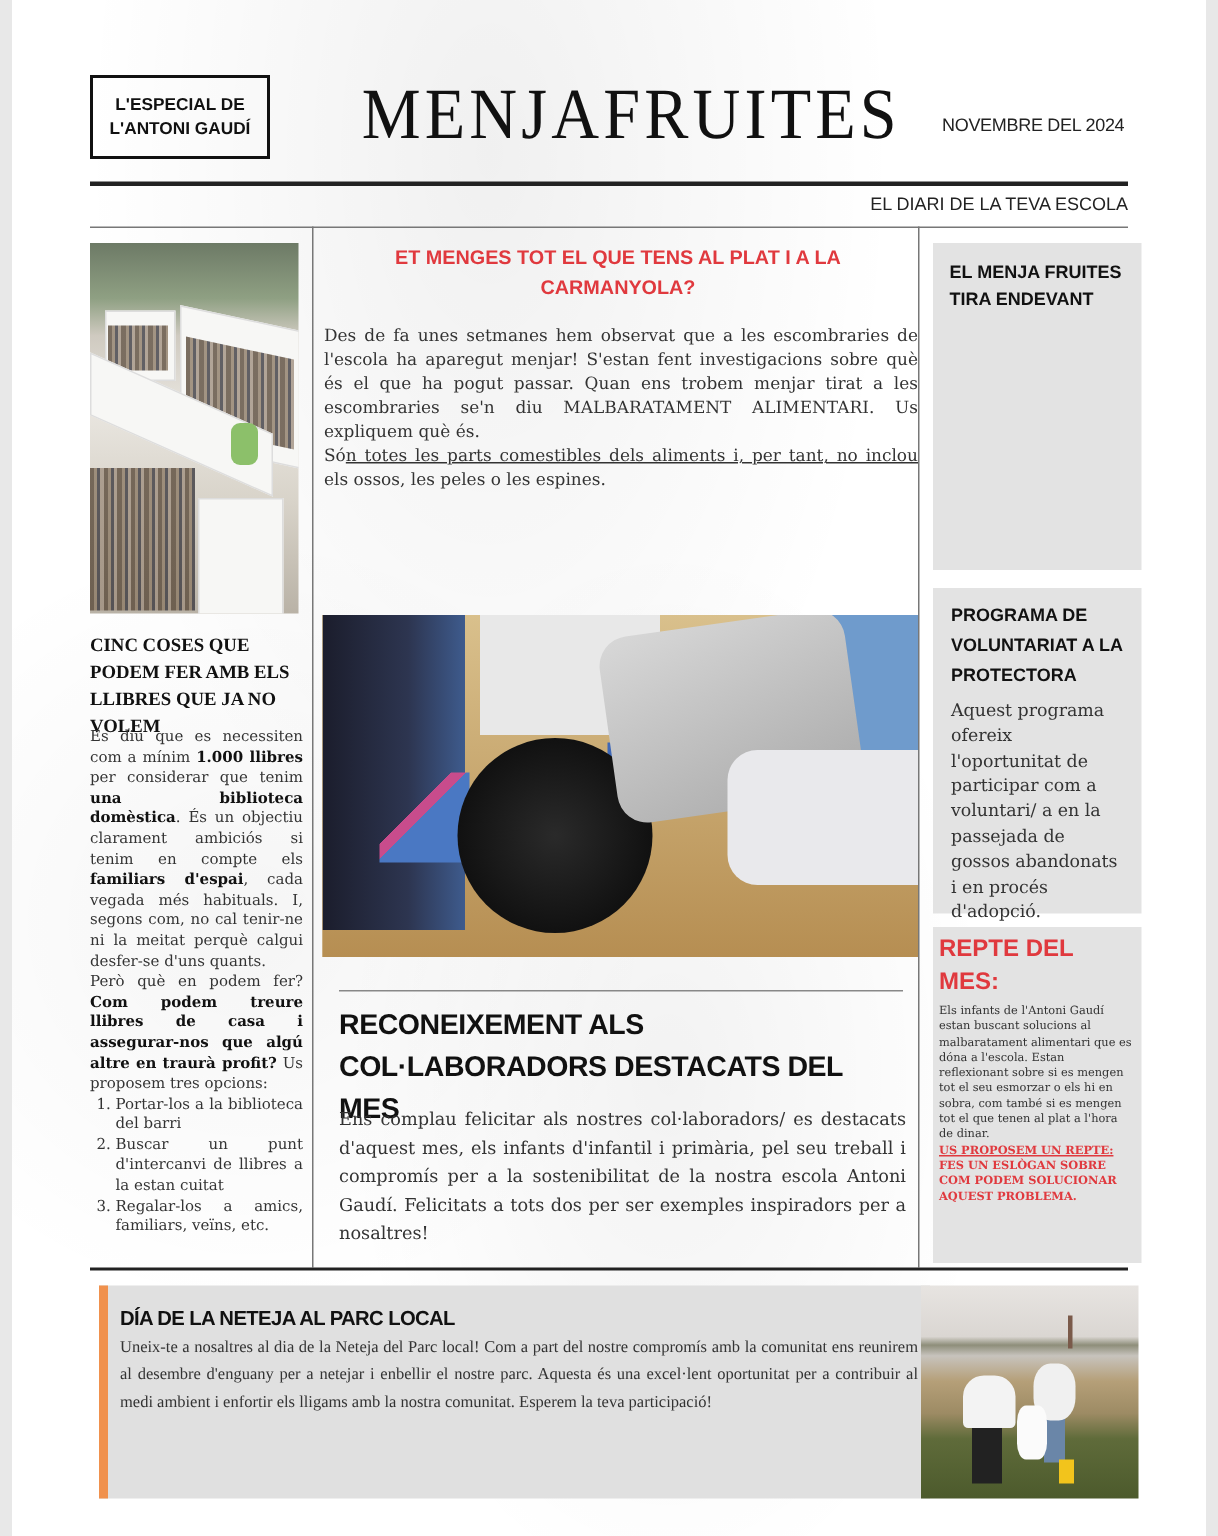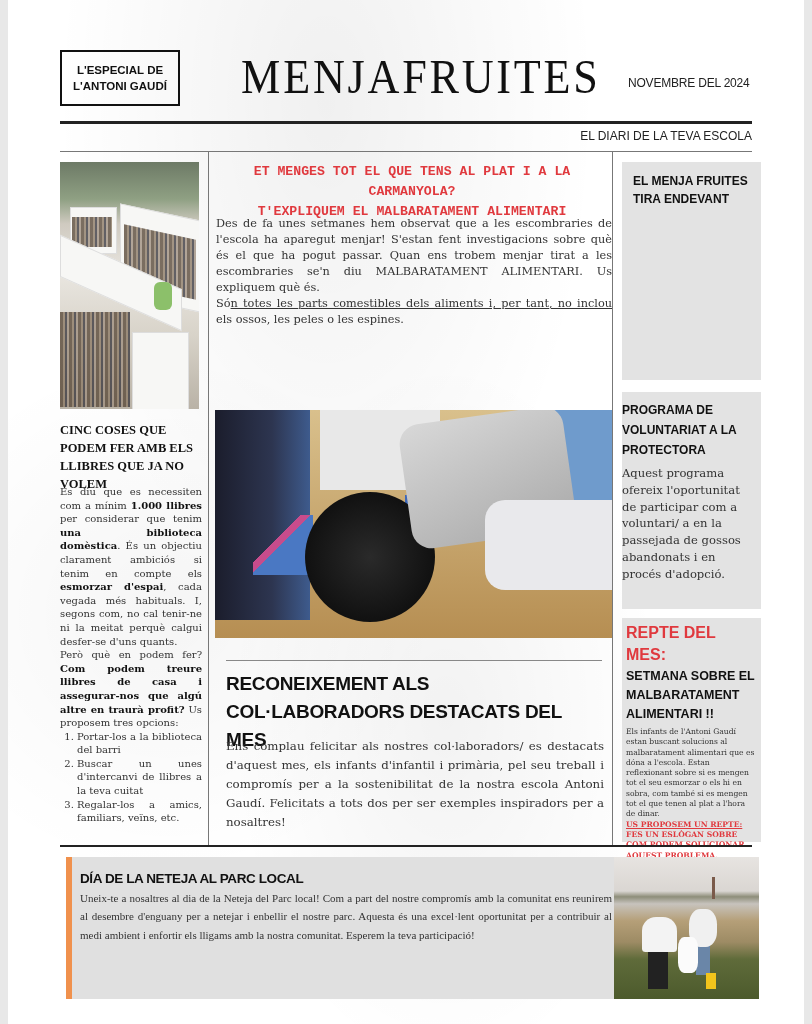--- a/index.html
+++ b/index.html
@@ -22,41 +22,41 @@
     background: linear-gradient(180deg, #6d7a66 0%, #8fa083 15%, #cfcac0 25%, #e9e6e0 45%, #d8d3c9 70%, #b9b2a6 100%); }
   .lib-img .shelf { position:absolute; background:#f7f7f5; border:1px solid #ddd; }
   .lib-img .books { position:absolute; background: repeating-linear-gradient(90deg, #5b4b3b 0 3px, #8d7b66 3px 5px, #3c3a40 5px 7px, #a09080 7px 9px); opacity:0.8; }
 
   .left-title { position:absolute; left:52px; top:421px; width:150px; font-family:Liberation Serif, serif; font-weight:bold; font-size:12.5px; line-height:18px; color:#111; }
   .left-body { position:absolute; left:52px; top:485px; width:142px; font-family:"DejaVu Serif", serif; font-size:10px; line-height:13.6px; color:#333; text-align:justify; }
   .left-body b { color:#111; }
   .left-body ol { margin:0; padding-left:17px; }
   .left-body li { text-align:justify; }
 
-  .center-headline { position:absolute; left:206px; top:162px; width:396px; text-align:center; font-family:Liberation Mono, monospace; font-weight:bold; font-size:13.2px; line-height:20px; color:#e0393e; }
+  .center-headline { position:absolute; left:206px; top:162px; width:396px; text-align:center; font-family:Liberation Sans, sans-serif; font-weight:bold; font-size:13.2px; line-height:20px; color:#e0393e; }
   .center-body { position:absolute; left:208px; top:216px; width:396px; font-family:"DejaVu Serif", serif; font-size:11.3px; line-height:16px; color:#333; text-align:justify; }
   .center-body .ul { text-decoration:underline; }
   .food-img { position:absolute; left:207px; top:410px; width:397px; height:228px; overflow:hidden; background:#c7a56a;
     background-image: radial-gradient(circle at 30% 80%, #d5b47a 0 2px, transparent 3px), linear-gradient(180deg,#d9c08c,#b68e52); }
   .food-img .apron { position:absolute; left:0; top:0; width:95px; height:210px; background:linear-gradient(90deg,#1b1d2c,#2d3550 60%, #3e5b8d); }
   .food-img .stripe { position:absolute; left:38px; top:105px; width:60px; height:60px; background:linear-gradient(135deg, transparent 40%, #c84c8c 40% 48%, #4a78c3 48%); }
   .food-img .bin { position:absolute; left:90px; top:82px; width:130px; height:130px; border-radius:50%; background:radial-gradient(circle at 50% 50%, #2a2a2a, #111 70%); }
   .food-img .table { position:absolute; left:105px; top:0; width:120px; height:80px; background:#e8e8e8; }
   .food-img .tray { position:absolute; left:190px; top:5px; width:165px; height:125px; background:linear-gradient(160deg,#d8d8d8,#a9a9a9); border-radius:20px; transform:rotate(-8deg); }
   .food-img .sleeve { position:absolute; left:270px; top:90px; width:130px; height:90px; background:#e9e9ec; border-radius:20px 0 0 20px; }
   .food-img .blue { position:absolute; left:330px; top:0; width:67px; height:120px; background:#6f9bcc; }
   .food-img .crate { position:absolute; left:190px; top:85px; width:40px; height:30px; background:#3f68b7; }
 
   .rule-mid { position:absolute; left:218px; top:660px; width:376px; height:1px; background:#888; }
   .recon-title { position:absolute; left:218px; top:670px; width:380px; font-family:"Liberation Sans", sans-serif; font-weight:bold; font-size:19px; line-height:28px; color:#111; letter-spacing:-0.3px; }
   .recon-body { position:absolute; left:218px; top:737px; width:378px; font-family:"DejaVu Serif", serif; font-size:11.8px; line-height:19px; color:#333; text-align:justify; }
 
   .rbox { position:absolute; left:614px; background:#e3e3e3; box-sizing:border-box; }
   .rbox1 { top:162px; width:139px; height:218px; padding:10px 8px 0 8px; }
-  .rbox2 { top:392px; width:139px; height:217px; padding:8px 10px 0 0; }
+  .rbox2 { top:392px; width:139px; height:217px; padding:8px 10px 0 12px; }
   .rbox3 { top:618px; width:139px; height:224px; padding:4px 5px 0 4px; }
   .rbox-title { font-family:"Liberation Sans", sans-serif; font-weight:bold; font-size:12px; line-height:18px; color:#111; }
   .rbox-body { font-family:"DejaVu Serif", serif; font-size:10.8px; line-height:15.4px; color:#333; }
   .rbox2 .rbox-title { line-height:20px; }
   .rbox2 .rbox-body { font-size:11.6px; line-height:16.8px; margin-top:5px; }
   .repte-head { font-family:"Liberation Sans", sans-serif; font-weight:bold; font-size:16px; line-height:22px; color:#e0393e; }
   .repte-title { font-family:"Liberation Sans", sans-serif; font-weight:bold; font-size:12.5px; line-height:19px; color:#111; margin-top:1px; }
   .repte-body { font-family:"DejaVu Serif", serif; font-size:7.6px; line-height:10.3px; color:#333; margin-top:3px; }
   .repte-cta { font-family:"DejaVu Serif", serif; font-size:7.6px; line-height:10.3px; color:#e0393e; font-weight:bold; }
   .repte-cta .ul { text-decoration:underline; }
@@ -97,32 +97,31 @@
     <div class="books" style="left:12px; top:55px; width:40px; height:30px;"></div>
     <div class="shelf" style="left:60px; top:50px; width:79px; height:90px; transform:skewY(12deg);"></div>
     <div class="books" style="left:64px; top:70px; width:72px; height:60px; transform:skewY(12deg);"></div>
     <div class="shelf" style="left:0; top:100px; width:120px; height:40px; transform:skewY(24deg);"></div>
     <div class="books" style="left:0; top:150px; width:70px; height:95px;"></div>
     <div class="shelf" style="left:72px; top:170px; width:55px; height:77px;"></div>
     <div style="position:absolute; left:94px; top:120px; width:18px; height:28px; background:#8cc06a; border-radius:6px;"></div>
   </div>
   <div class="left-title">CINC COSES QUE PODEM FER AMB ELS LLIBRES QUE JA NO VOLEM</div>
   <div class="left-body">
-    <div><span>Es diu que es necessiten com a mínim </span><b>1.000 llibres</b><span> per considerar que tenim </span><b>una biblioteca domèstica</b><span>. És un objectiu clarament ambiciós si tenim en compte els </span><b>esmorzar d'espai</b><span>, cada vegada més habituals. I, segons com, no cal tenir-ne ni la meitat perquè calgui desfer-se d'uns quants.</span></div>
+    <div><span>Es diu que es necessiten com a mínim </span><b>1.000 llibres</b><span> per considerar que tenim </span><b>una biblioteca domèstica</b><span>. És un objectiu clarament ambiciós si tenim en compte els </span><b>familiars d'espai</b><span>, cada vegada més habituals. I, segons com, no cal tenir-ne ni la meitat perquè calgui desfer-se d'uns quants.</span></div>
     <div><span>Però què en podem fer? </span><b>Com podem treure llibres de casa i assegurar-nos que algú altre en traurà profit?</b><span> Us proposem tres opcions:</span></div>
     <ol>
       <li>Portar-los a la biblioteca del barri</li>
-      <li>Buscar un unes d'intercanvi de llibres a la teva cuitat</li>
+      <li>Buscar un punt d'intercanvi de llibres a la estan cuitat</li>
       <li>Regalar-los a amics, familiars, veïns, etc.</li>
     </ol>
   </div>
 
   <div class="center-headline">
     <div>ET MENGES TOT EL QUE TENS AL PLAT I A LA CARMANYOLA?</div>
-    <div>T'EXPLIQUEM EL MALBARATAMENT ALIMENTARI</div>
   </div>
   <div class="center-body">
     <div>Des de fa unes setmanes hem observat que a les escombraries de l'escola ha aparegut menjar! S'estan fent investigacions sobre què és el que ha pogut passar. Quan ens trobem menjar tirat a les escombraries se'n diu MALBARATAMENT ALIMENTARI. Us expliquem què és.</div>
     <div><span>Só</span><span class="ul">n totes les parts comestibles dels aliments i, per tant, no inclou</span><span> els ossos, les peles o les espines.</span></div>
   </div>
   <div class="food-img" aria-label="Restes de menjar llençades a la paperera">
     <div class="table"></div>
     <div class="crate"></div>
     <div class="apron"></div>
     <div class="stripe"></div>
@@ -137,21 +136,20 @@
 
   <div class="rbox rbox1">
     <div class="rbox-title" style="padding-left:3px;">EL MENJA FRUITES TIRA ENDEVANT</div>
   </div>
   <div class="rbox rbox2">
     <div class="rbox-title">PROGRAMA DE VOLUNTARIAT A LA PROTECTORA</div>
     <div class="rbox-body">Aquest programa ofereix l'oportunitat de participar com a voluntari/ a en la passejada de gossos abandonats i en procés d'adopció.</div>
   </div>
   <div class="rbox rbox3">
     <div class="repte-head">REPTE DEL MES:</div>
-    <div class="repte-title">SETMANA SOBRE EL MALBARATAMENT ALIMENTARI !!</div>
     <div class="repte-body">Els infants de l'Antoni Gaudí estan buscant solucions al malbaratament alimentari que es dóna a l'escola. Estan reflexionant sobre si es mengen tot el seu esmorzar o els hi en sobra, com també si es mengen tot el que tenen al plat a l'hora de dinar.</div>
     <div class="repte-cta">
       <div class="ul">US PROPOSEM UN REPTE:</div>
       <div>FES UN ESLÒGAN SOBRE COM PODEM SOLUCIONAR AQUEST PROBLEMA.</div>
     </div>
   </div>
 
   <div class="rule-bottom"></div>
 
   <div class="event">

